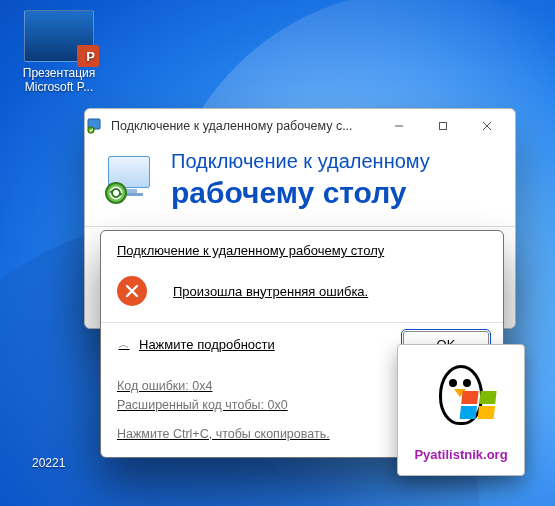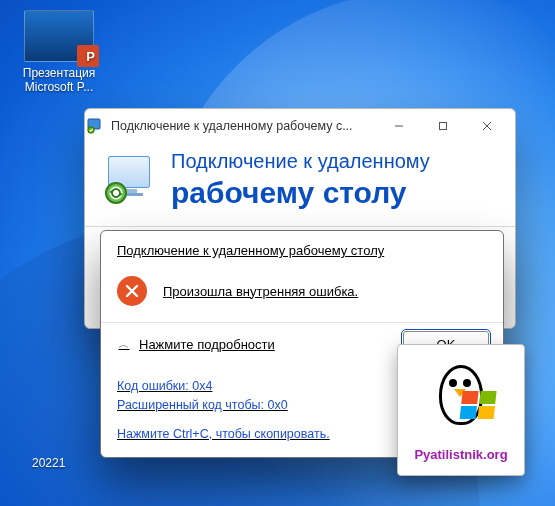--- a/index.html
+++ b/index.html
@@ -33,28 +33,28 @@
   .banner-line1 { font-size:20px; font-weight:400; }
   .banner-line2 { font-size:30px; font-weight:700; }
 
   .form { padding:10px 18px 14px; font-size:12.5px; color:#000; }
   .form-row { margin-bottom:6px; }
   .form-note { margin-top:8px; line-height:1.4; }
 
   
   .err-dialog { position:absolute; left:100px; top:230px; width:404px; background:#fff; border:1px solid #737373; border-radius:6px; box-shadow:0 26px 46px rgba(0,0,0,.45); padding:0;text-decoration:underline; }
   .err-title { padding:12px 16px 8px; font-size:13px; color:#000; }
-  .err-body { display:flex; align-items:center; padding:10px 16px 16px; gap:16px; }
+  .err-body { display:flex; align-items:center; padding:10px 16px 16px; gap:26px; }
   .err-icon { width:30px; height:30px; border-radius:50%; background:#e55225; display:flex; align-items:center; justify-content:center; flex-shrink:0; }
   .err-msg { font-size:13px; color:#000; }
   .err-actions { display:flex; align-items:center; padding:8px 14px 10px; border-top:1px solid #e3e3e3; }
   .chevron { width:18px; text-align:center; color:#555; font-size:11px; }
   .toggle-label { font-size:13px; color:#000; margin-left:6px; flex:1; }
   .ok-btn { min-width:86px; height:26px; font-size:13px; background:#fff; border:1px solid #8a8a8a; border-radius:3px; outline:1px solid #0a4fc2; outline-offset:1px; }
-  .details { padding:10px 16px 14px; font-size:12.5px; color:#1d4ed8; line-height:1.5; }
+  .details { padding:10px 16px 14px; font-size:12.5px; color:#737373; line-height:1.5; }
 
   
   .tb-date { position:absolute; left:32px; bottom:36px; color:#fff; font-size:12px; text-shadow:0 1px 2px rgba(0,0,0,.6);}
 
   
   .watermark { position:absolute; right:30px; bottom:30px; width:128px; height:132px; background:#fff; border:1px solid #bbb; border-radius:4px; box-shadow:0 8px 20px rgba(0,0,0,.35); display:flex; flex-direction:column; align-items:center; justify-content:center; }
   .watermark .wm-img { width:84px; height:84px; position:relative; }
   .wm-text { font-size:13px; font-weight:600; color:#a21caf; margin-top:4px; }
   
   .penguin-body { position:absolute; left:20px; top:6px; width:44px; height:60px; background:#fff; border:3px solid #000; border-radius:50% 50% 46% 46%;}

